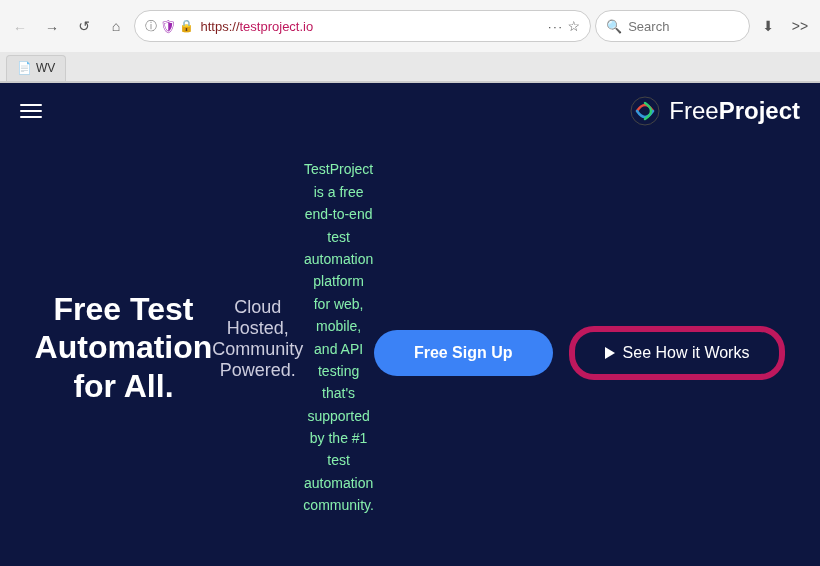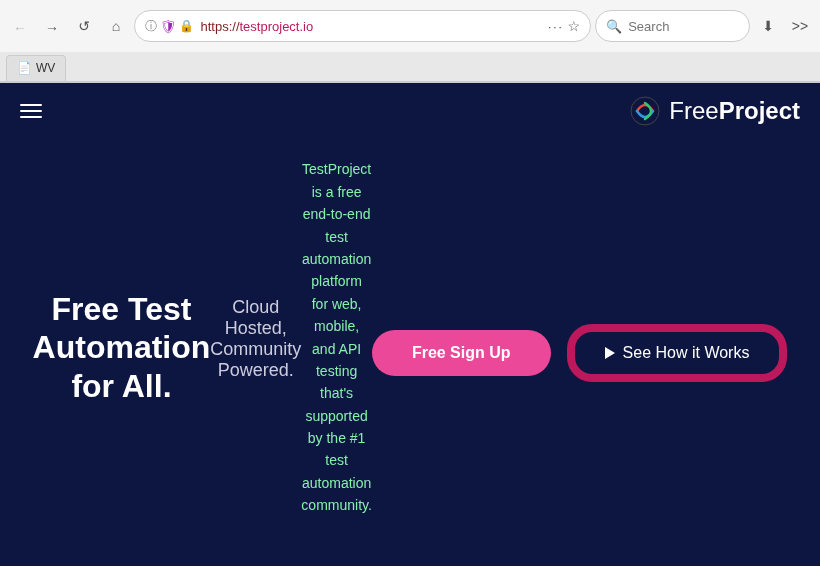--- a/index.html
+++ b/index.html
@@ -169,35 +169,35 @@
       line-height: 1.6;
       max-width: 680px;
       margin-bottom: 30px;
     }
 
     .hero-buttons {
       display: flex; gap: 16px; align-items: center;
     }
 
     .btn-signup {
-      background: #ec4899;
+      background: #3b82f6;
       color: #fff;
       border: none;
       border-radius: 25px;
       padding: 14px 40px;
       font-size: 16px;
       font-weight: 600;
       cursor: pointer;
       white-space: nowrap;
     }
 
     .btn-howit {
       background: transparent;
       color: #fff;
-      border: 8px solid #be185d;
+      border: 6px solid #be185d;
       border-radius: 25px;
       padding: 12px 30px;
       font-size: 16px;
       font-weight: 400;
       cursor: pointer;
       display: flex; align-items: center; gap: 8px;
       white-space: nowrap;
     }
 
     .play-icon {

